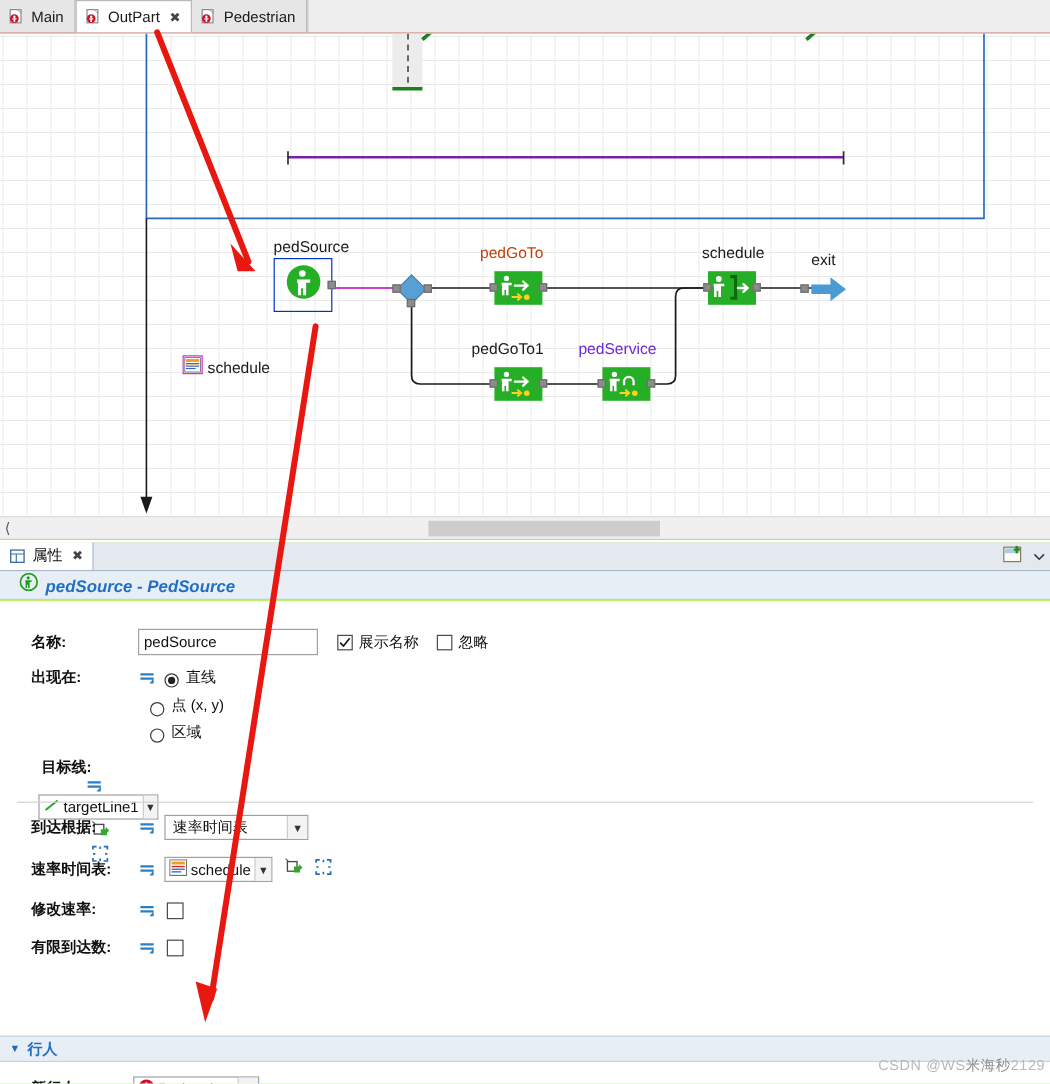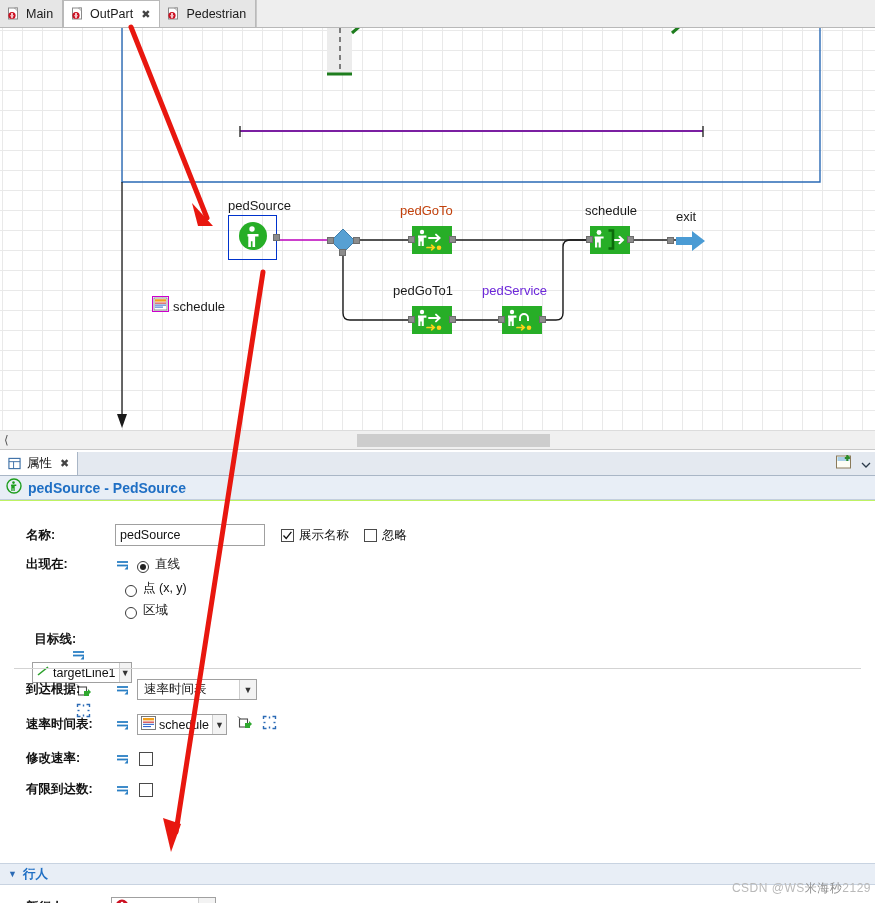--- a/index.html
+++ b/index.html
@@ -99,21 +99,21 @@
     border-right:1px solid #a9b6c6;
     font-size:12.5px; color:#111;
   }
   .props-tools {
     position:absolute; right:4px; top:2px; display:flex; align-items:center; gap:8px;
   }
   .props-title {
     position:absolute; left:0; top:24px; width:875px; height:24px;
     background:#e8eef6;
     border-bottom:1px solid #c3cede;
-    display:flex; align-items:center; gap:6px; padding-left:6px;
+    display:flex; align-items:center; gap:6px; padding-left:16px;font-style:italic;
   }
   .props-title span.t {
     font-size:14px; font-weight:bold; color:#1f6fc4;
     font-family:"Liberation Sans", sans-serif;
   }
   .props-body { position:absolute; left:0; top:49px; width:875px; height:402px; background:#fff;}
 
   .row { position:absolute; display:flex; align-items:center; }
   .flabel {
     font-size:12.5px; color:#111; font-weight:bold;

